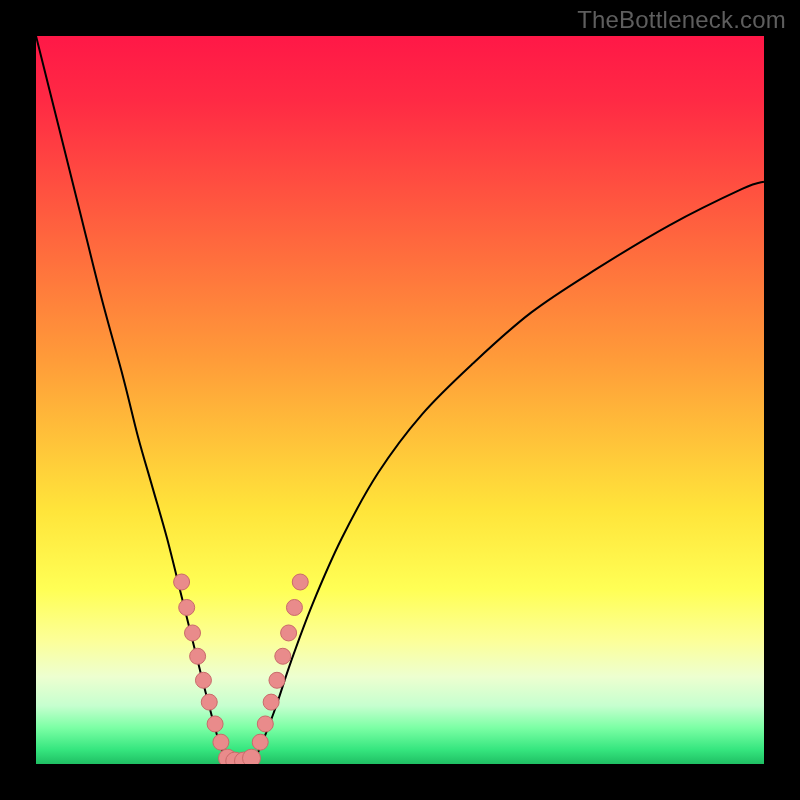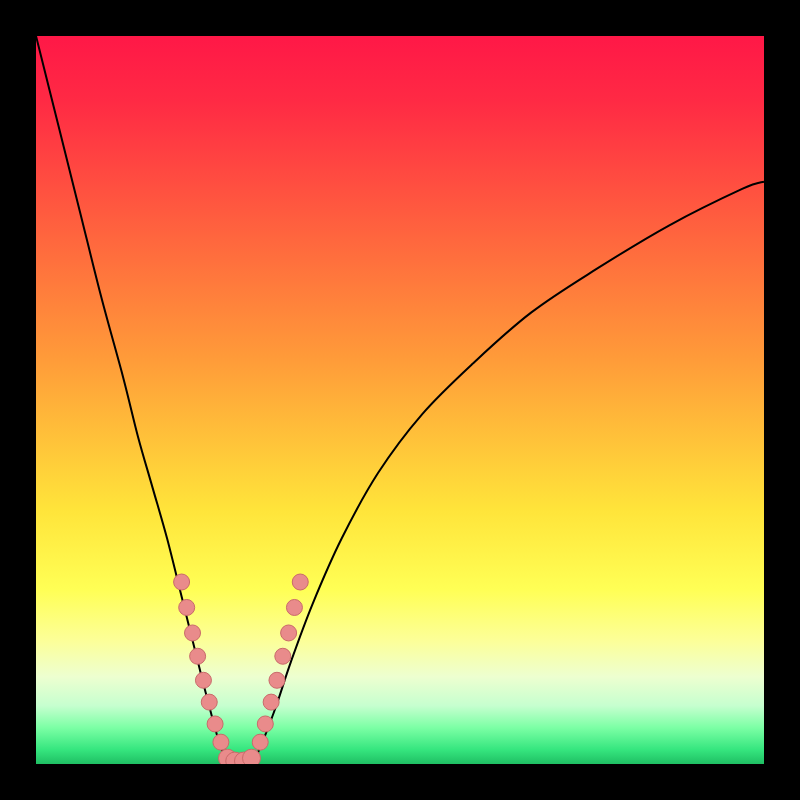--- a/index.html
+++ b/index.html
@@ -86,13 +86,14 @@
         <circle cx="252.616" cy="596.96" r="8" fill="#e98b8b" stroke="#c96a6a" stroke-width="1"></circle>
         <circle cx="258.44" cy="571.48" r="8" fill="#e98b8b" stroke="#c96a6a" stroke-width="1"></circle>
         <circle cx="264.264" cy="546" r="8" fill="#e98b8b" stroke="#c96a6a" stroke-width="1"></circle>
         <circle cx="191.464" cy="722.176" r="9" fill="#e98b8b" stroke="#c96a6a" stroke-width="1"></circle>
         <circle cx="198.74400000000003" cy="725.088" r="9" fill="#e98b8b" stroke="#c96a6a" stroke-width="1"></circle>
         <circle cx="207.48" cy="725.088" r="9" fill="#e98b8b" stroke="#c96a6a" stroke-width="1"></circle>
         <circle cx="215.48800000000003" cy="722.176" r="9" fill="#e98b8b" stroke="#c96a6a" stroke-width="1"></circle>
       </g>
   </svg>
 
+  <div class="watermark">TheBottleneck.com</div>
 </div>
 
 </body></html>

